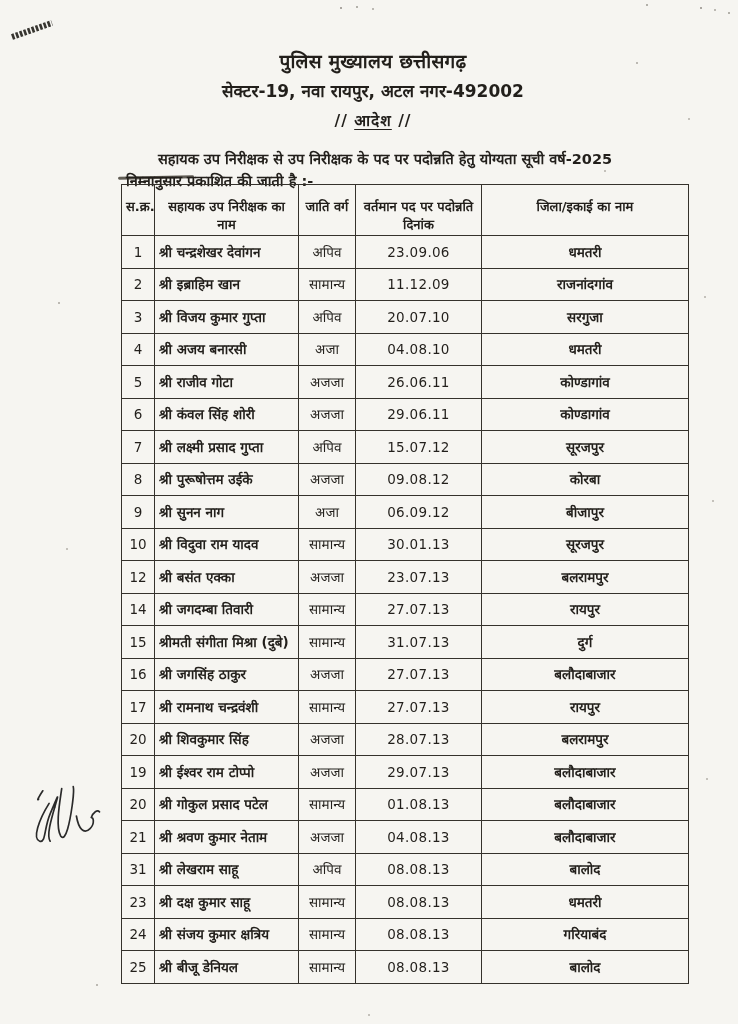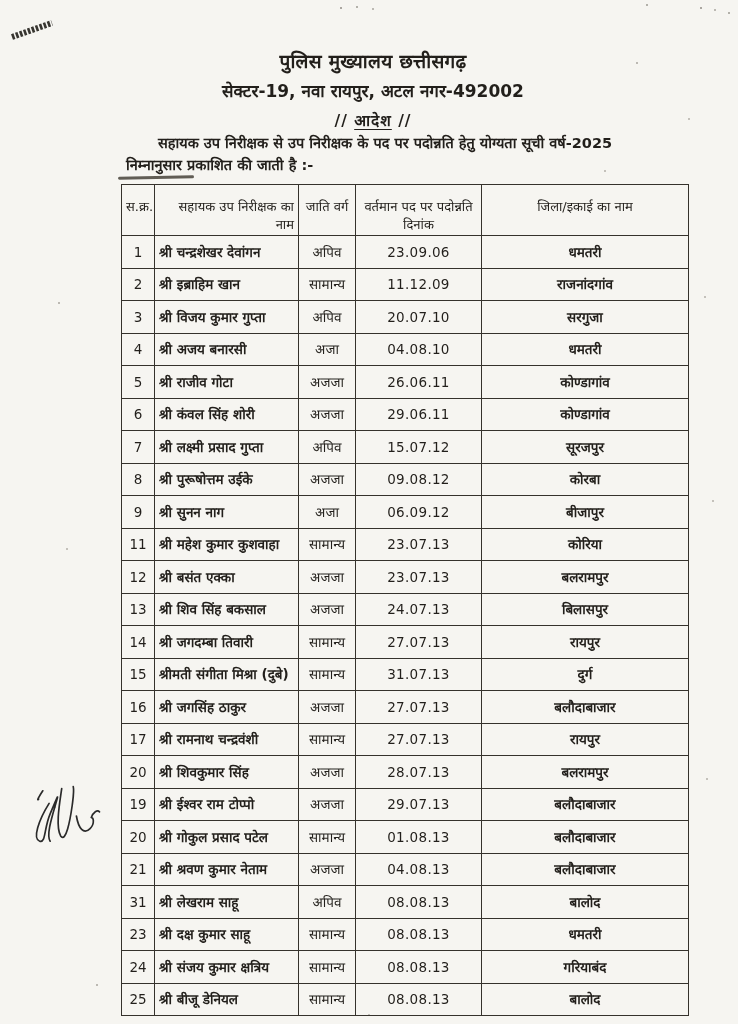--- a/index.html
+++ b/index.html
@@ -16,39 +16,39 @@
     color:var(--ink);
     overflow:hidden;
   }
   
   .doc-header{position:absolute;top:48px;left:4px;width:738px;text-align:center;}
   .org{font-size:19px;font-weight:bold;letter-spacing:.3px;}
   .addr{font-size:17px;font-weight:bold;margin-top:5px;}
   .order{font-size:15.5px;font-weight:bold;margin-top:7px;letter-spacing:1px;}
   .order .u{text-decoration:underline;text-underline-offset:3px;}
   
-  .intro{position:absolute;top:132px;left:126px;width:528px;font-size:14.5px;font-weight:bold;line-height:1.55;}
+  .intro{position:absolute;top:148px;left:126px;width:528px;font-size:14.5px;font-weight:bold;line-height:1.55;}
   .intro .l1{padding-left:32px;white-space:nowrap;}
   
   table.promo{
     position:absolute;top:184px;left:121px;width:567px;
     border-collapse:collapse;table-layout:fixed;
   }
   .promo th,.promo td{
     border:1.6px solid var(--border);
     padding:2px 4px;
     overflow:hidden;
   }
   .promo th{
-    font-size:13px;font-weight:normal;line-height:1.35;
+    font-size:13px;font-weight:bold;line-height:1.35;
     vertical-align:top;padding-top:13px;height:34px;
   }
   .promo td{font-size:13.5px;height:27.5px;vertical-align:middle;}
   .h-sn{text-align:left;padding-left:3px;}
-  .h-name{text-align:right;padding-left:6px;}
+  .h-name{text-align:center;padding-left:6px;}
   .h-caste{text-align:center;padding-left:5px;}
   .h-date,.h-dist{text-align:center;}
   .c-sn{text-align:center;font-weight:normal;}
   .c-name{text-align:left;padding-left:8px;font-weight:bold;}
   .c-caste{text-align:center;font-weight:normal;}
   .c-date{text-align:center;font-weight:normal;letter-spacing:.3px;}
   .c-dist{text-align:center;font-weight:bold;}
   
   .ink-mark{position:absolute;left:8px;top:16px;}
   .signature{position:absolute;left:26px;top:774px;}
@@ -169,39 +169,32 @@
         <td class="c-dist">कोरबा</td>
       </tr>
         <tr>
         <td class="c-sn">9</td>
         <td class="c-name">श्री सुनन नाग</td>
         <td class="c-caste">अजा</td>
         <td class="c-date">06.09.12</td>
         <td class="c-dist">बीजापुर</td>
       </tr>
         <tr>
-        <td class="c-sn">11</td>
-        <td class="c-name">श्री महेश कुमार कुशवाहा</td>
-        <td class="c-caste">सामान्य</td>
-        <td class="c-date">23.07.13</td>
-        <td class="c-dist">कोरिया</td>
+        <td class="c-sn">10</td>
+        <td class="c-name">श्री विदुवा राम यादव</td>
+        <td class="c-caste">सामान्य</td>
+        <td class="c-date">30.01.13</td>
+        <td class="c-dist">सूरजपुर</td>
       </tr>
         <tr>
         <td class="c-sn">12</td>
         <td class="c-name">श्री बसंत एक्का</td>
         <td class="c-caste">अजजा</td>
         <td class="c-date">23.07.13</td>
         <td class="c-dist">बलरामपुर</td>
-      </tr>
-        <tr>
-        <td class="c-sn">13</td>
-        <td class="c-name">श्री शिव सिंह बकसाल</td>
-        <td class="c-caste">अजजा</td>
-        <td class="c-date">24.07.13</td>
-        <td class="c-dist">बिलासपुर</td>
       </tr>
         <tr>
         <td class="c-sn">14</td>
         <td class="c-name">श्री जगदम्बा तिवारी</td>
         <td class="c-caste">सामान्य</td>
         <td class="c-date">27.07.13</td>
         <td class="c-dist">रायपुर</td>
       </tr>
         <tr>
         <td class="c-sn">15</td>

